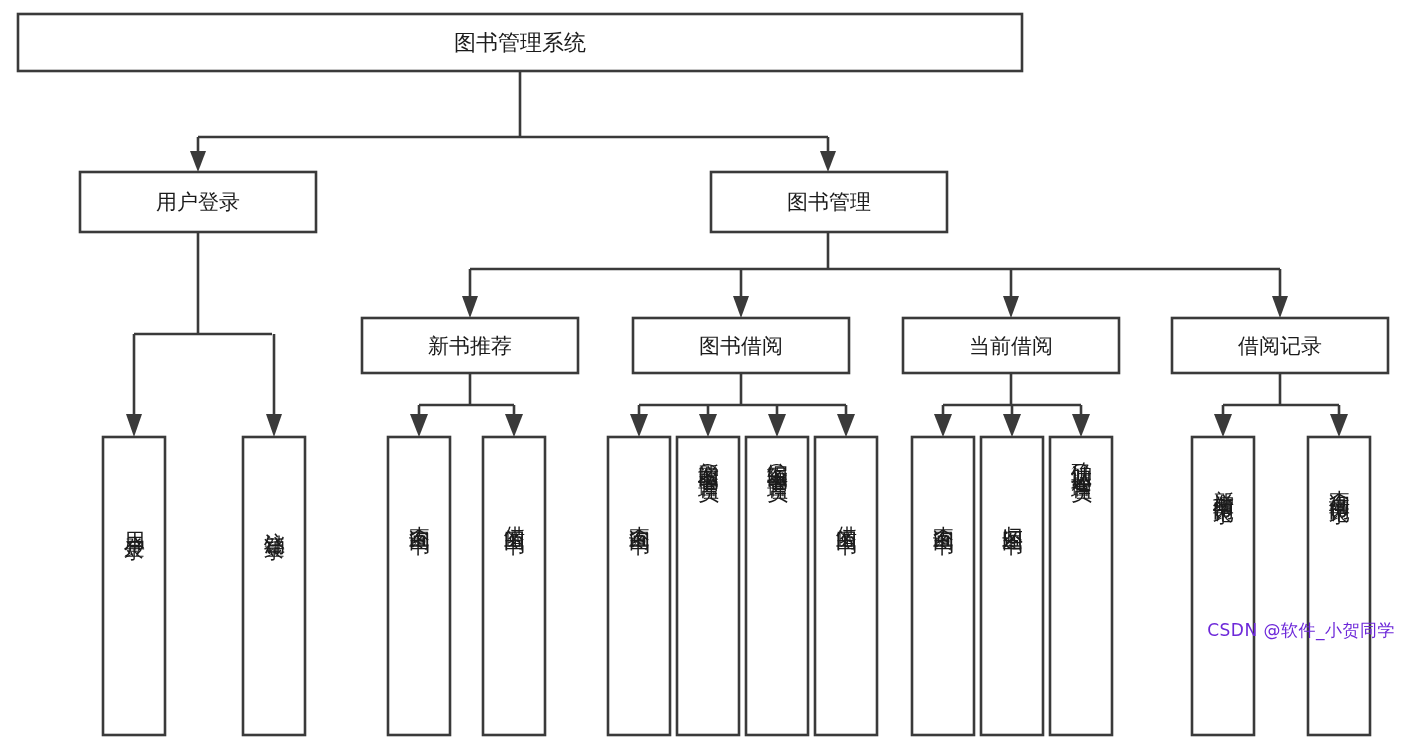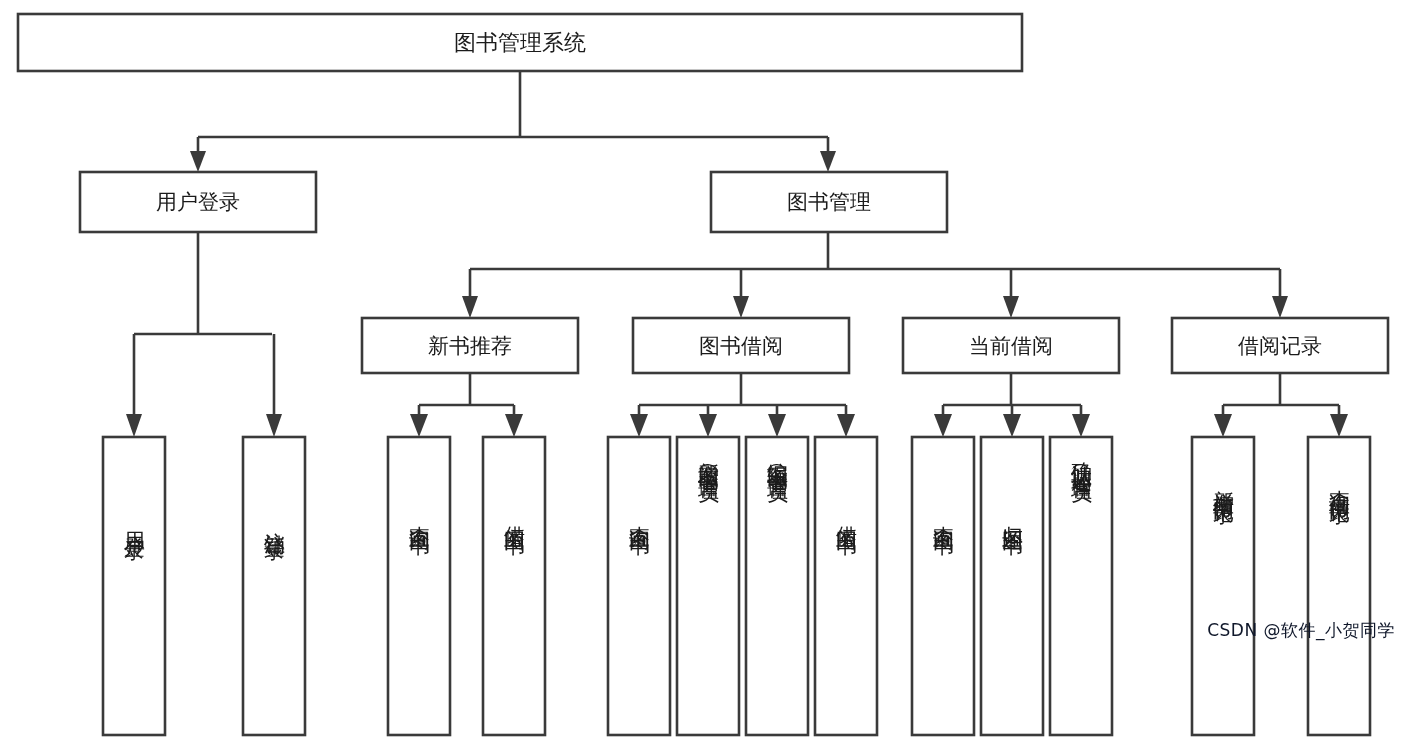--- a/index.html
+++ b/index.html
@@ -67,21 +67,21 @@
     letter-spacing: 3px;
     color: #1b1b1b;
     white-space: nowrap;
   }
   .watermark {
     position: absolute;
     right: 10px;
     bottom: 4px;
     font-family: "DejaVu Sans", "Liberation Sans", sans-serif;
     font-size: 17px;
-    color: #0f172a;
+    color: #6d28d9;
     letter-spacing: 0.5px;
     white-space: nowrap;
   }
 </style>
 </head>
 <body>
 
 <div id="diagram-root">
 
   <svg class="flow" viewBox="0 0 1405 747">

